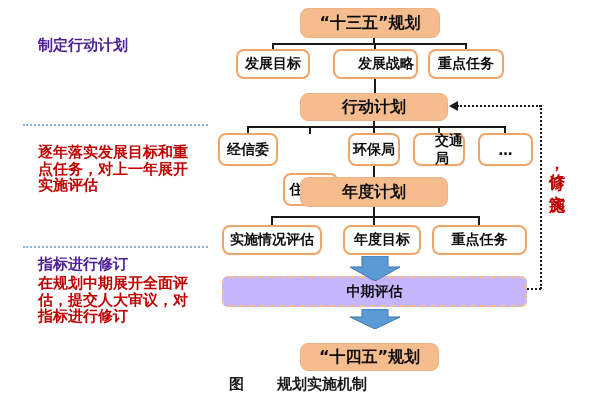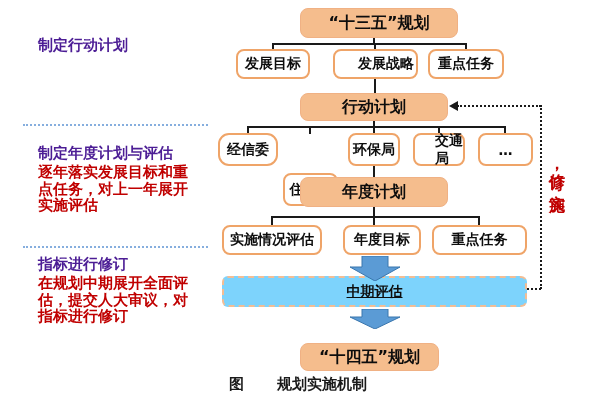--- a/index.html
+++ b/index.html
@@ -21,23 +21,23 @@
   .sec-title{margin:0 0 2px 0;font-size:15px;line-height:18px;font-weight:bold;color:#4c1d95;}
   .sec-body{margin:0;font-size:15px;line-height:16.5px;font-weight:bold;color:var(--red-text);white-space:pre-line;}
   .divider{position:absolute;left:23px;width:185px;height:0;border-top:2px dotted var(--divider-blue);}
   
   .obox{position:absolute;background:var(--box-fill-orange);border:1.5px solid #f0b184;border-radius:8px;
         display:flex;align-items:center;justify-content:center;
         font-weight:bold;color:#0d0d0d;font-size:16px;box-sizing:border-box;z-index:3;}
   .wbox{position:absolute;background:#fff;border:2px solid var(--box-border-orange);border-radius:8px;
         display:flex;align-items:center;justify-content:center;
         font-weight:bold;color:#0d0d0d;font-size:14px;box-sizing:border-box;z-index:3;}
-  .dbox{position:absolute;background:#7dd3fc;border:2px dashed #f3bd94;border-radius:6px;
+  .dbox{position:absolute;background:#c4b5fd;border:2px dashed #f3bd94;border-radius:6px;
         display:flex;align-items:center;justify-content:center;
-        font-weight:bold;color:#0d0d0d;font-size:14px;box-sizing:border-box;z-index:2;text-decoration:underline;}
+        font-weight:bold;color:#0d0d0d;font-size:14px;box-sizing:border-box;z-index:2;}
   
   .h{position:absolute;height:0;border-top:2px solid var(--connector-black);z-index:1;}
   .v{position:absolute;width:0;border-left:2px solid var(--connector-black);z-index:1;}
   .hd{position:absolute;height:0;border-top:2px dotted var(--connector-black);z-index:1;}
   .vd{position:absolute;width:0;border-left:2px dotted var(--connector-black);z-index:1;}
   .arrowhead-left{position:absolute;width:0;height:0;
         border-top:5px solid transparent;border-bottom:5px solid transparent;
         border-right:9px solid var(--connector-black);z-index:4;}
   .blue-arrow{position:absolute;z-index:4;}
   
@@ -51,21 +51,20 @@
 <body>
 
 <div id="stage">
 
   <div class="sec" style="top:36px;">
     <h3 class="sec-title">制定行动计划</h3>
   </div>
   <div class="divider" style="top:124px;"></div>
 
   <div class="sec" style="top:144px;">
-    <h3 class="sec-title">制定年度计划与评估</h3>
     <p class="sec-body">逐年落实发展目标和重
 点任务，对上一年展开
 实施评估</p>
   </div>
   <div class="divider" style="top:246px;"></div>
 
   <div class="sec" style="top:255px;">
     <h3 class="sec-title">指标进行修订</h3>
     <p class="sec-body">在规划中期展开全面评
 估，提交人大审议，对
@@ -94,29 +93,29 @@
   <div class="h" style="left:271px;top:216px;width:208px;"></div>
   <div class="v" style="left:271px;top:216px;height:9px;"></div>
   <div class="v" style="left:373px;top:216px;height:9px;"></div>
   <div class="v" style="left:478px;top:216px;height:9px;"></div>
 
   <div class="arrowhead-left" style="left:449px;top:101px;"></div>
   <div class="hd" style="left:457px;top:105px;width:84px;"></div>
   <div class="vd" style="left:540px;top:105px;height:184px;"></div>
   <div class="hd" style="left:527px;top:288px;width:14px;"></div>
 
-  <div class="obox" style="left:300px;top:8px;width:158px;height:30px;">“十三五”规划</div>
+  <div class="obox" style="left:300px;top:8px;width:140px;height:30px;">“十三五”规划</div>
 
   <div class="wbox" style="left:236px;top:49px;width:74px;height:30px;">发展目标</div>
   <div class="wbox" style="left:333px;top:49px;width:85px;height:30px;padding-left:21px;">发展战略</div>
   <div class="wbox" style="left:428px;top:49px;width:76px;height:30px;">重点任务</div>
 
   <div class="obox" style="left:300px;top:93px;width:148px;height:28px;font-family:Liberation Mono, monospace;">行动计划</div>
 
-  <div class="wbox" style="left:218px;top:133px;width:60px;height:33px;border-radius:11px;">经信委</div>
+  <div class="wbox" style="left:218px;top:133px;width:60px;height:33px;">经信委</div>
   <div class="wbox" style="left:283px;top:133px;width:55px;height:33px;margin-top:40px;">住建局</div>
   <div class="wbox" style="left:348px;top:133px;width:52px;height:33px;">环保局</div>
   <div class="wbox" style="left:413px;top:133px;width:52px;height:33px;padding-left:20px;">交通局</div>
   <div class="wbox" style="left:478px;top:133px;width:55px;height:33px;">…</div>
 
   <div class="obox" style="left:300px;top:177px;width:148px;height:30px;">年度计划</div>
 
   <div class="wbox" style="left:222px;top:225px;width:100px;height:30px;">实施情况评估</div>
   <div class="wbox" style="left:343px;top:225px;width:78px;height:30px;">年度目标</div>
   <div class="wbox" style="left:432px;top:225px;width:95px;height:30px;">重点任务</div>

